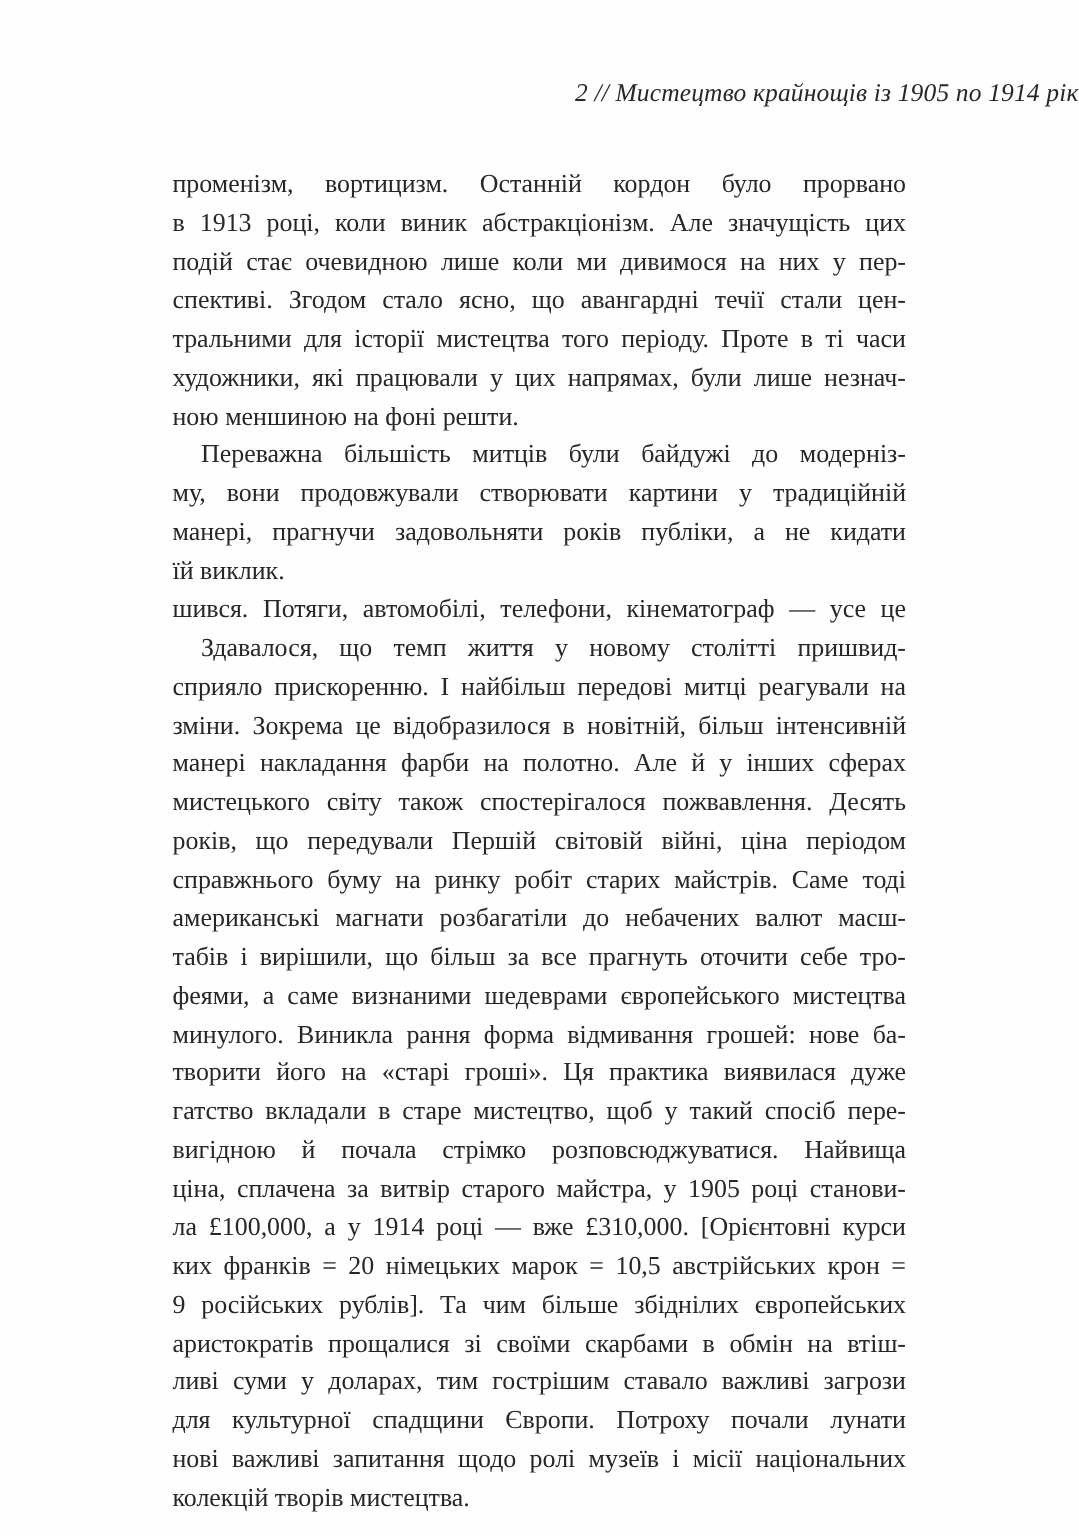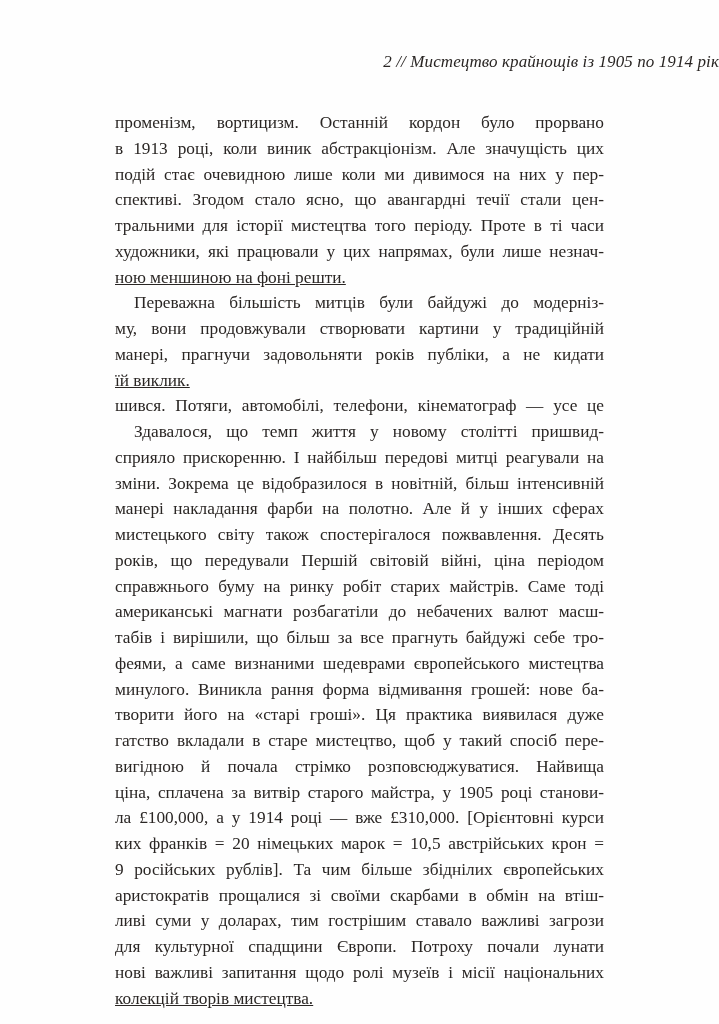--- a/index.html
+++ b/index.html
@@ -44,21 +44,20 @@
       height: 25.75px;
       line-height: 25.75px;
       font-size: 17.3px;
       white-space: nowrap;
       text-align: justify;
       text-align-last: justify;
       overflow: visible;
     }
     .line.last {
       text-align-last: left;
-      text-decoration: underline;
     }
     .line.indent {
       padding-left: 19px;
     }
   </style>
 </head>
 <body>
 
 <div class="page">
   <div class="running-head">2 // Мистецтво крайнощів із 1905 по 1914 рік</div>
@@ -85,21 +84,21 @@
     <div class="paragraph">
       <span class="line">шився. Потяги, автомобілі, телефони, кінематограф — усе це</span>
       <span class="line indent">Здавалося, що темп життя у новому столітті пришвид-</span>
       <span class="line">сприяло прискоренню. І найбільш передові митці реагували на</span>
       <span class="line">зміни. Зокрема це відобразилося в новітній, більш інтенсивній</span>
       <span class="line">манері накладання фарби на полотно. Але й у інших сферах</span>
       <span class="line">мистецького світу також спостерігалося пожвавлення. Десять</span>
       <span class="line">років, що передували Першій світовій війні, ціна періодом</span>
       <span class="line">справжнього буму на ринку робіт старих майстрів. Саме тоді</span>
       <span class="line">американські магнати розбагатіли до небачених валют масш-</span>
-      <span class="line">табів і вирішили, що більш за все прагнуть байдужі себе тро-</span>
+      <span class="line">табів і вирішили, що більш за все прагнуть оточити себе тро-</span>
       <span class="line">феями, а саме визнаними шедеврами європейського мистецтва</span>
       <span class="line">минулого. Виникла рання форма відмивання грошей: нове ба-</span>
       <span class="line">творити його на «старі гроші». Ця практика виявилася дуже</span>
       <span class="line">гатство вкладали в старе мистецтво, щоб у такий спосіб пере-</span>
       <span class="line">вигідною й почала стрімко розповсюджуватися. Найвища</span>
       <span class="line">ціна, сплачена за витвір старого майстра, у 1905 році станови-</span>
       <span class="line">ла £100,000, а у 1914 році — вже £310,000. [Орієнтовні курси</span>
       <span class="line">ких франків = 20 німецьких марок = 10,5 австрійських крон =</span>
       <span class="line">9 російських рублів]. Та чим більше збіднілих європейських</span>
       <span class="line">аристократів прощалися зі своїми скарбами в обмін на втіш-</span>

